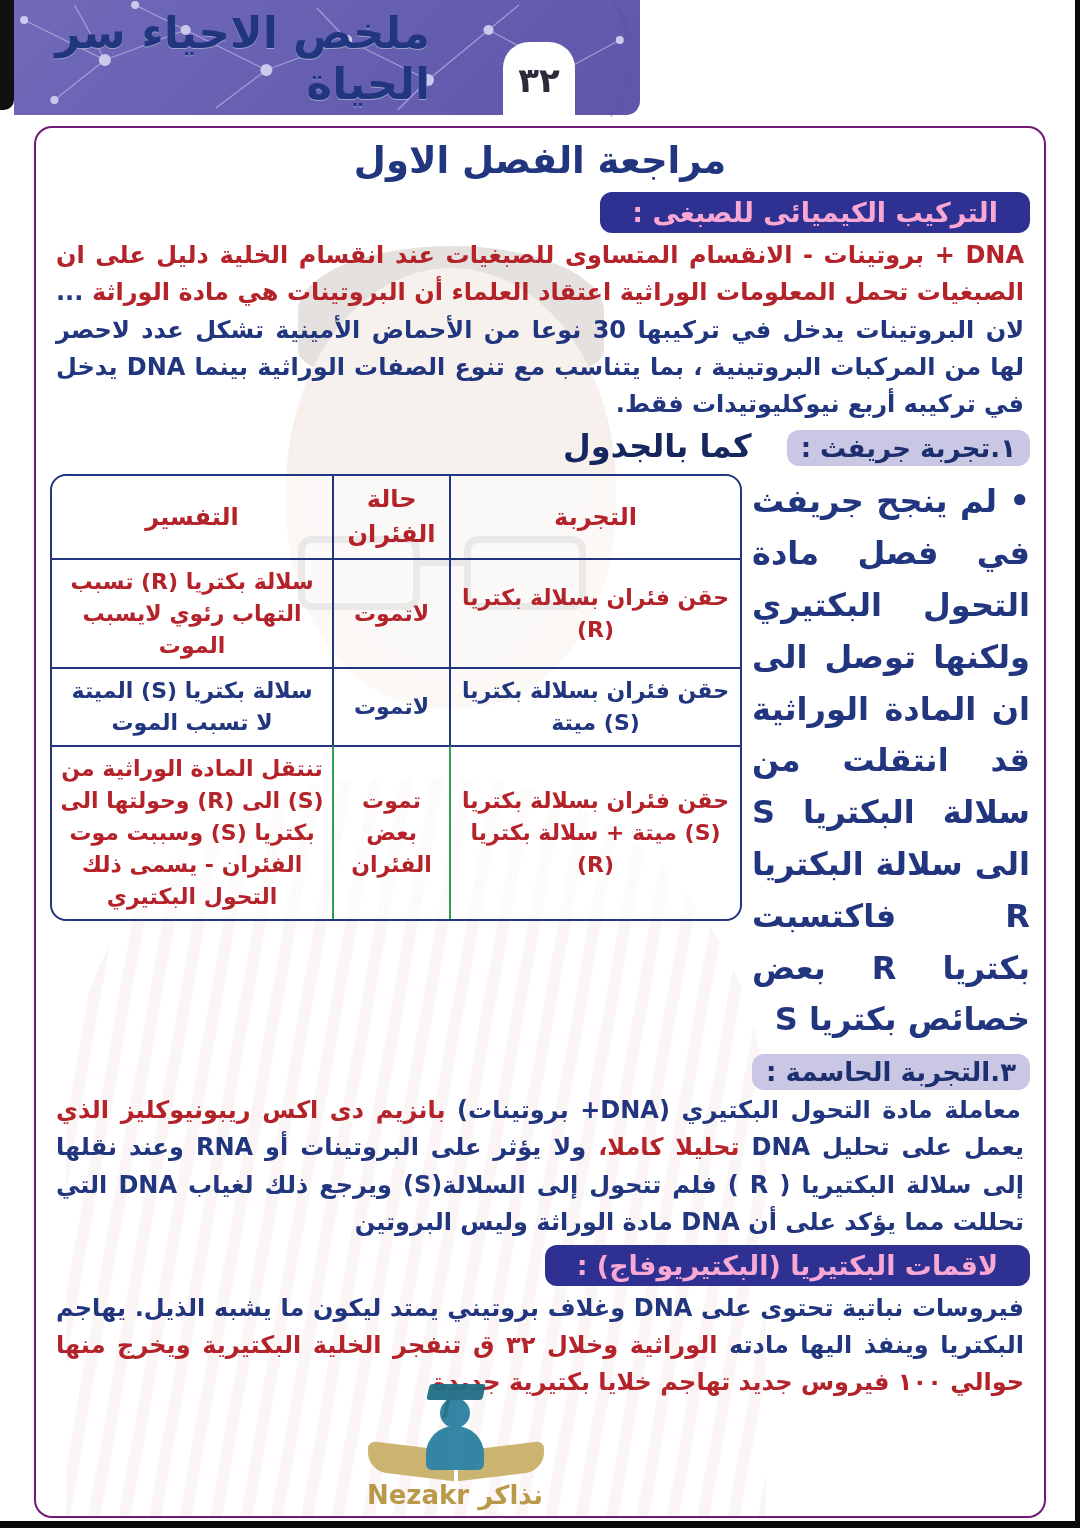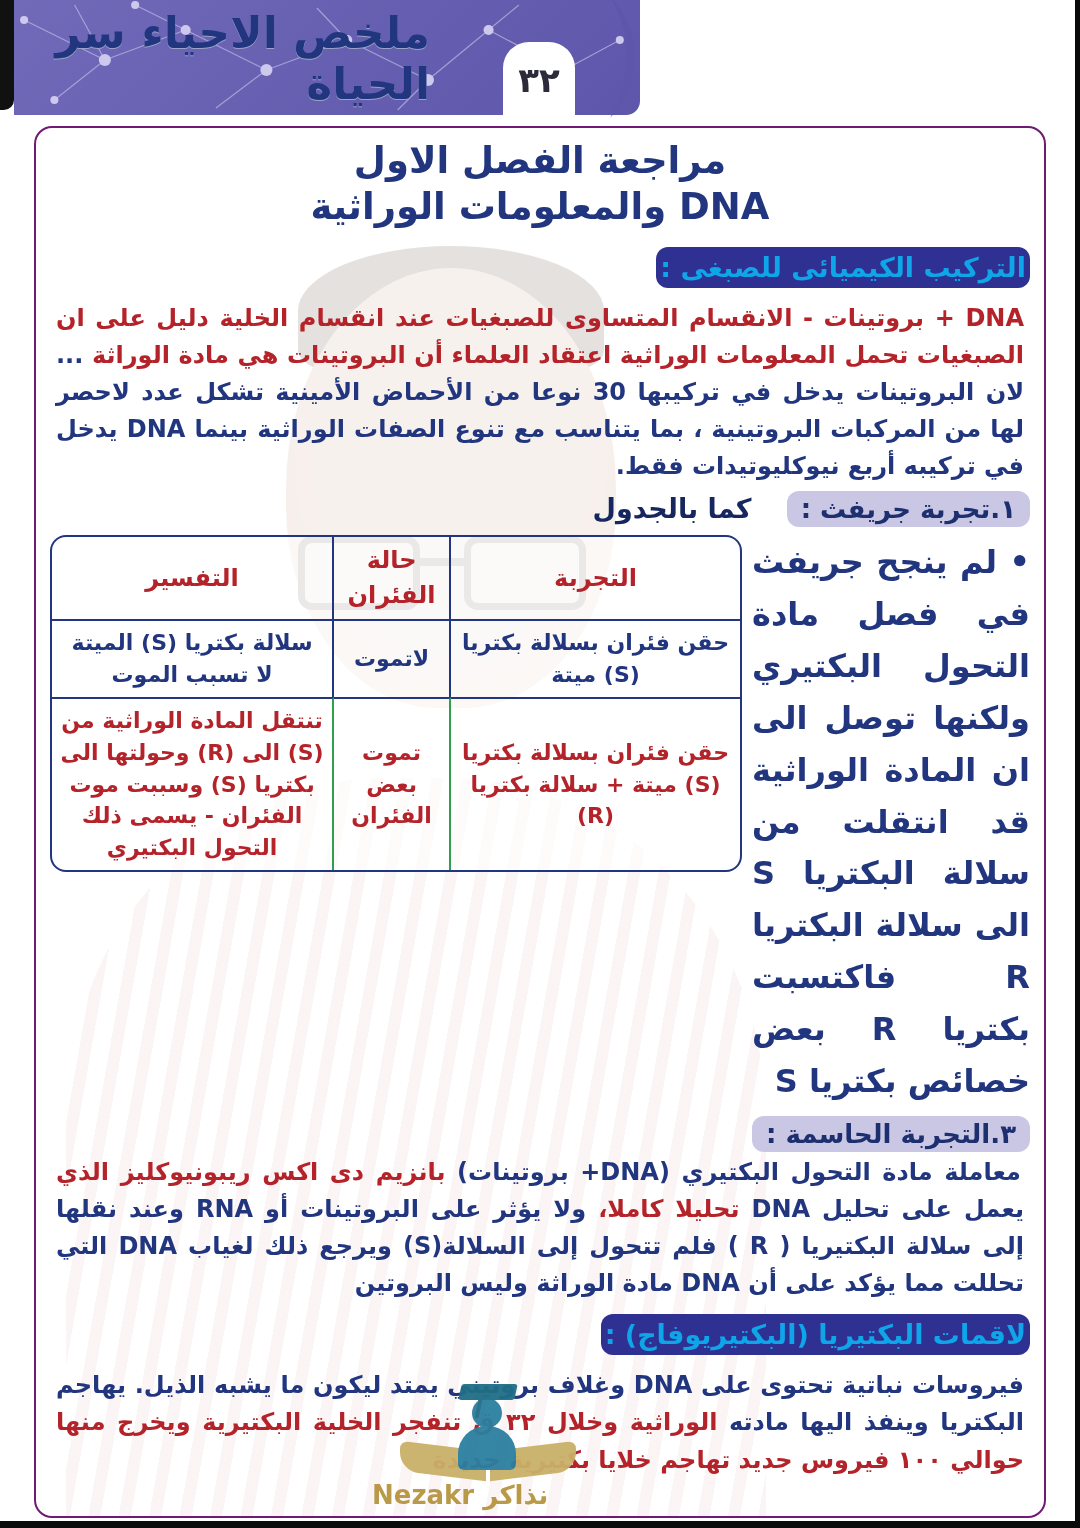--- a/index.html
+++ b/index.html
@@ -63,32 +63,32 @@
   .p-hair{position:absolute;top:118px;left:262px;width:306px;height:130px;border-radius:50% 50% 20% 20%;background:#a99d96;}
   .p-glass1,.p-glass2{position:absolute;top:408px;width:122px;height:74px;border:7px solid #6a645e;border-radius:14px;background:rgba(255,255,255,.25);}
   .p-glass1{left:262px;} .p-glass2{left:428px;}
   .p-bridge{position:absolute;top:430px;left:384px;width:44px;height:8px;background:#6a645e;}
   .p-shirt{position:absolute;top:650px;left:30px;width:700px;height:760px;border-radius:45% 45% 0 0;
     background:repeating-linear-gradient(100deg,#f3dcdc 0 12px,#ffffff 12px 30px);}
   .content{position:relative;z-index:1;}
 
   .page-title{ text-align:center;color:var(--navy);font-size:37px;line-height:1.25;margin:4px 0 8px 0;}
   .badge-dark{
-    display:inline-block;background:var(--navy-badge);color:#0ea5e9;
-    font-size:27px;padding:5px 4px;border-radius:12px;margin:8px 0;
+    display:inline-block;background:var(--navy-badge);color:#f9a8d4;
+    font-size:27px;padding:5px 32px;border-radius:12px;margin:0 0;
   }
   .badge-light{
     display:inline-block;background:var(--lav);color:#1d2f6e;
     font-size:26px;padding:3px 14px;border-radius:12px;margin:2px 0;
   }
   .para{font-size:24px;line-height:1.55;text-align:justify;margin:4px 6px;}
   .red{color:var(--red);} .blue{color:var(--navy);} .navy{color:var(--navy);}
 
   .exp-line{margin:2px 0 6px 0;font-size:26px;}
-  .exp-line .note{color:#16265e;margin-right:26px;font-size:27px;}
+  .exp-line .note{color:#16265e;margin-right:26px;font-size:32px;}
 
   
   .cols{display:flex;gap:10px;align-items:stretch;margin-top:2px;}
   .aside{width:278px;display:flex;flex-direction:column;}
   .aside .para{font-size:32px;line-height:1.62;text-align:justify;margin:2px 0;}
   .aside .badge-light{align-self:flex-start;margin-top:6px;}
   .tablebox{flex:1;}
   .gtable-wrap{border:2px solid var(--navy);border-radius:16px;overflow:hidden;background:rgba(255,255,255,.55);}
   table.gtable{width:100%;border-collapse:separate;border-spacing:0;table-layout:fixed;}
   .gtable th,.gtable td{
@@ -99,21 +99,21 @@
   .gtable tr td{border-top:2px solid var(--navy);}
   .gtable th:not(:first-child), .gtable td:not(:first-child){border-left:none;}
   .gtable th + th, .gtable td + td{border-right:2px solid var(--navy);}
   .gtable tr.row-green td + td{border-right:2px solid var(--green);}
   .col-exp{width:42%;} .col-mice{width:17%;} .col-expl{width:41%;}
   .row-blue td{color:var(--navy);} .row-red td{color:var(--red);}
 
   .section-gap{margin-top:0;}
 
   
-  .wm{position:absolute;left:336px;bottom:6px;width:230px;text-align:left;z-index:2;opacity:.95;}
+  .wm{position:absolute;left:304px;bottom:6px;width:230px;text-align:center;z-index:2;opacity:.95;}
   .wm .figure{position:relative;height:96px;}
   .wm .cap{position:absolute;left:88px;top:0;width:56px;height:16px;background:#1f6d86;border-radius:3px;transform:skewX(-12deg);}
   .wm .cap:after{content:"";position:absolute;left:20px;top:12px;width:4px;height:22px;background:#1f6d86;}
   .wm .head{position:absolute;left:100px;top:14px;width:30px;height:30px;border-radius:50%;background:var(--teal);}
   .wm .bodyx{position:absolute;left:86px;top:42px;width:58px;height:44px;border-radius:28px 28px 6px 6px;background:var(--teal);}
   .wm .book{position:absolute;left:28px;top:62px;width:176px;height:34px;}
   .wm .book:before,.wm .book:after{content:"";position:absolute;top:0;width:86px;height:30px;background:#c9b169;}
   .wm .book:before{left:0;border-radius:8px 0 0 18px;transform:skewY(7deg);}
   .wm .book:after{right:0;border-radius:0 8px 18px 0;transform:skewY(-7deg);}
   .wm .brand{font-size:26px;color:var(--gold);direction:ltr;}
@@ -182,21 +182,20 @@
     <div class="p-glass1"></div>
     <div class="p-glass2"></div>
     <div class="p-bridge"></div>
     <div class="p-shirt"></div>
   </div>
 
   <div class="content">
 
     <div class="page-title">
       <div>مراجعة الفصل الاول</div>
-      <div>DNA والمعلومات الوراثية</div>
     </div>
 
     <div>
       <span class="badge-dark">التركيب الكيميائى للصبغى :</span>
     </div>
 
     <p class="para">
       <span class="red">DNA + بروتينات - الانقسام المتساوى للصبغيات عند انقسام الخلية دليل على ان الصبغيات تحمل المعلومات الوراثية اعتقاد العلماء أن البروتينات هي مادة الوراثة </span>
       <span class="blue">... لان البروتينات يدخل في تركيبها 30 نوعا من الأحماض الأمينية تشكل عدد لاحصر لها من المركبات البروتينية ، بما يتناسب مع تنوع الصفات الوراثية بينما DNA يدخل في تركيبه أربع نيوكليوتيدات فقط.</span>
     </p>
@@ -223,20 +222,25 @@
                 <col class="col-exp">
                 <col class="col-mice">
                 <col class="col-expl">
               </colgroup>
             <tbody>
                 <tr>
               <th>التجربة</th>
               <th>حالة الفئران</th>
               <th>التفسير</th>
             </tr>
+            <tr class="row-red">
+              <td>حقن فئران بسلالة بكتريا (R)</td>
+              <td>لاتموت</td>
+              <td>سلالة بكتريا (R) تسبب التهاب رئوي لايسبب الموت</td>
+            </tr>
             <tr class="row-blue">
               <td>حقن فئران بسلالة بكتريا (S) ميتة</td>
               <td>لاتموت</td>
               <td>سلالة بكتريا (S) الميتة لا تسبب الموت</td>
             </tr>
             <tr class="row-red row-green">
               <td>حقن فئران بسلالة بكتريا (S) ميتة + سلالة بكتريا (R)</td>
               <td>تموت بعض الفئران</td>
               <td>تنتقل المادة الوراثية من (S) الى (R) وحولتها الى بكتريا (S) وسببت موت الفئران - يسمى ذلك التحول البكتيري</td>
             </tr>

